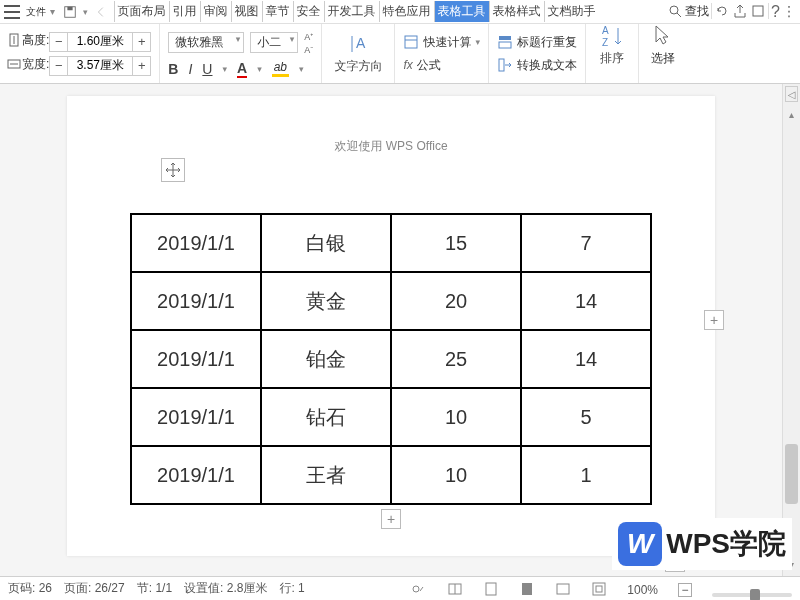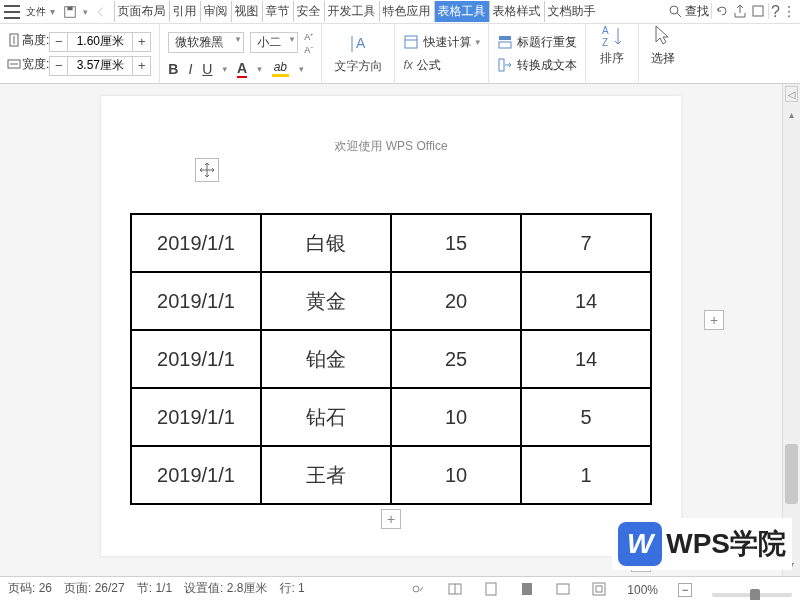--- a/index.html
+++ b/index.html
@@ -45,21 +45,21 @@
 .ribbon .style-row .hl { border-bottom: 3px solid #fc0; padding: 0 2px; font-size: 12px; font-style: italic; }
 .ribbon .vgroup { display:flex; flex-direction:column; align-items:center; gap:2px; font-size:12px; color:#444; padding: 0 4px; }
 .ribbon .vgroup .big-icon { width: 28px; height: 24px; display:flex;align-items:center;justify-content:center; }
 .ribbon .hgroup { display:flex; flex-direction:column; gap:6px; font-size:12px; }
 .ribbon .hgroup .item { display:flex; align-items:center; gap:4px; }
 .ribbon .hgroup svg { width:16px; height:16px; }
 .ribbon .cursor-group { display:flex; flex-direction:column; align-items:center; gap:2px; font-size:12px; padding-left:4px; }
 
 
 .doc-area { position: absolute; top: 84px; left: 0; right: 18px; bottom: 24px; background: #f5f5f5; overflow: hidden; }
-.page { background: #fff; width: 580px; margin: 12px auto 0; min-height: 460px; position: relative; box-shadow: 0 0 3px rgba(0,0,0,0.1); }
+.page { background: #fff; width: 648px; margin: 12px auto 0; min-height: 460px; position: relative; box-shadow: 0 0 3px rgba(0,0,0,0.1); }
 .page .welcome { text-align: center; font-size: 12px; color: #888; padding-top: 42px; }
 .move-handle { position: absolute; left: 94px; top: 62px; width: 24px; height: 24px; border: 1px solid #bbb; display:flex;align-items:center;justify-content:center; background:#fff; }
 .resize-handle { position: absolute; right: 30px; bottom: -16px; width: 20px; height: 20px; border: 1px solid #bbb; display:flex;align-items:center;justify-content:center; background:#fff; }
 .data-table { margin: 58px auto 0; border-collapse: collapse; }
 .data-table td { border: 2px solid #000; padding: 14px 8px; text-align: center; font-size: 20px; width: 130px; height: 58px; }
 .add-row { width: 20px; height: 20px; border: 1px solid #bbb; margin: 4px auto 0; display:flex;align-items:center;justify-content:center; font-size:14px; color:#888; }
 .add-col { position: absolute; right: 58px; top: 226px; width: 20px; height: 20px; border: 1px solid #bbb; display:flex;align-items:center;justify-content:center; font-size:14px; color:#888; background:#fff; }
 
 
 .vscroll { position:absolute; right:0; top:84px; bottom:24px; width:18px; background:#f0f0f0; border-left:1px solid #ddd; }

